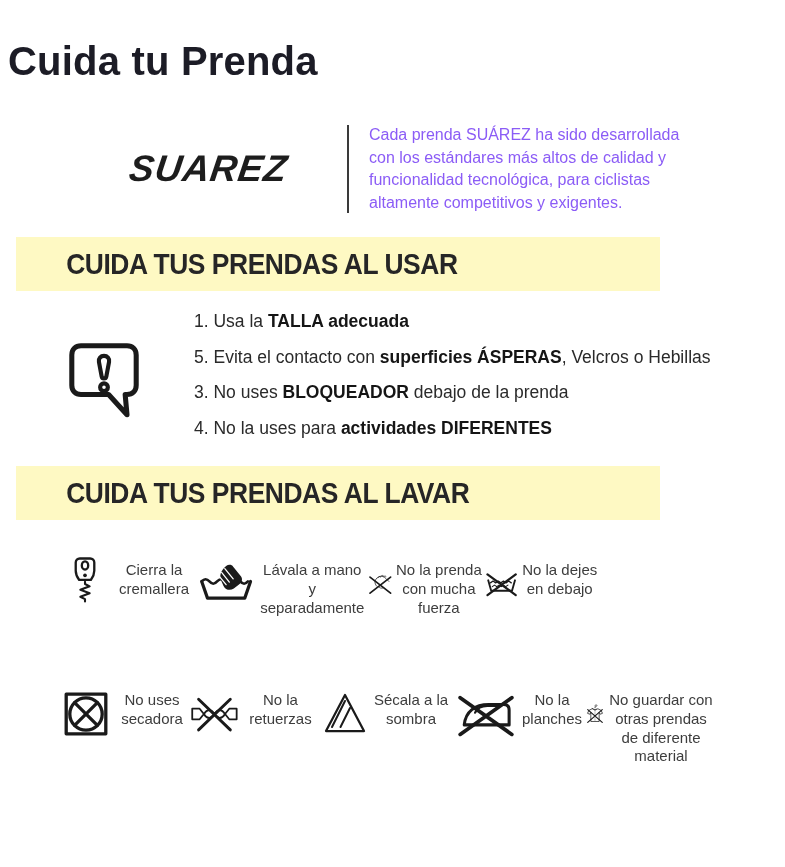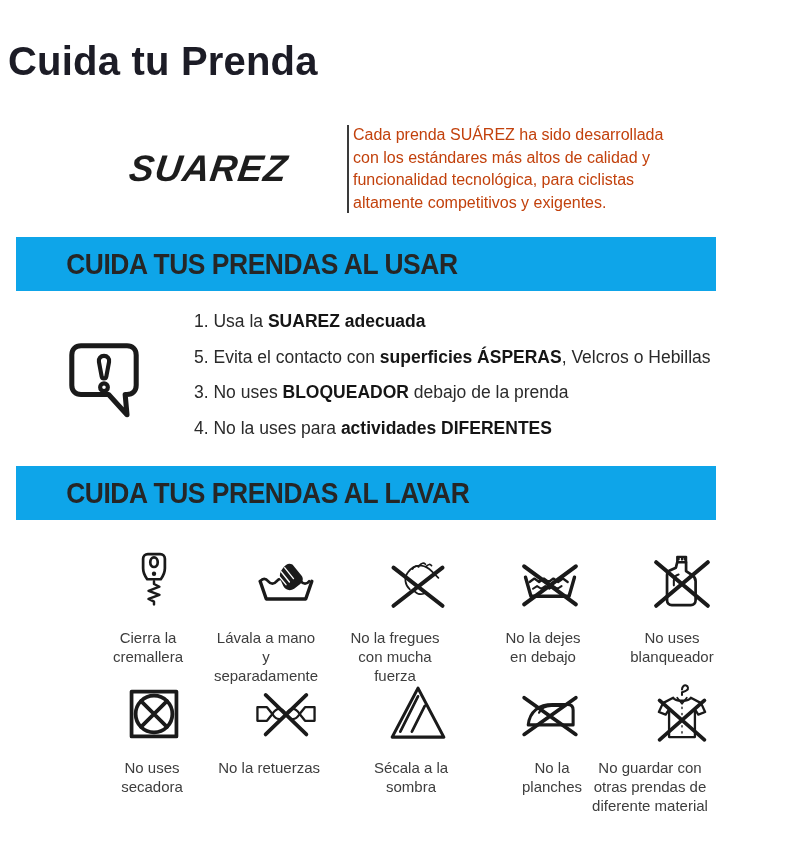--- a/index.html
+++ b/index.html
@@ -13,25 +13,25 @@
     font-size:40px;font-weight:800;color:#1c1c26;letter-spacing:.2px;
   }
   
   .brand-row{position:absolute;left:70px;top:124px;display:flex;align-items:center;}
   .brand-logo{
     width:277px;text-align:center;font-size:37px;font-weight:800;font-style:italic;
     color:#1d1d1d;letter-spacing:1px;transform:skewX(-8deg);
   }
   .brand-divider{width:2px;height:88px;background:#3a3a3a;flex:0 0 auto;}
   .brand-desc{
-    padding-left:4px;width:340px;font-size:16px;line-height:1.42;color:#c2410c;
+    padding-left:20px;width:340px;font-size:16px;line-height:1.42;color:#8b5cf6;
   }
   
   .banner{
-    position:absolute;left:16px;width:700px;height:54px;background:#0ea5e9;
+    position:absolute;left:16px;width:644px;height:54px;background:#fef9c3;
     display:flex;align-items:center;
   }
   .banner-usar{top:237px;}
   .banner-lavar{top:466px;text-align:center;}
   .banner-text{
     padding-left:57px;font-size:30px;font-weight:700;color:#262626;
     letter-spacing:-.5px;transform:scaleX(.88);transform-origin:left center;
     white-space:nowrap;
   }
   
@@ -40,21 +40,21 @@
   .usage-list{margin-left:44px;margin-top:8px;white-space:nowrap;}
   .usage-item{font-size:17.5px;line-height:1;color:#2a2a2a;margin-bottom:18px;}
   .usage-item b{font-weight:700;color:#151515;}
   
   .wash-row{
     position:absolute;left:56px;width:660px;
     display:grid;grid-template-columns:repeat(5,1fr);
   }
   .wash-row1{top:550px;}
   .wash-row2{top:680px;}
-  .wash-cell{display:flex;flex-direction:column;align-items:flex-end;}
+  .wash-cell{display:flex;flex-direction:row;align-items:flex-start;}
   .wash-icon{width:68px;height:68px;}
   .caption{
     margin-top:11px;font-size:15px;line-height:1.25;color:#3d3d3d;text-align:center;
   }
   .ic{stroke:#1a1a1a;fill:none;stroke-linecap:round;stroke-linejoin:round;}
   .ic .fill{fill:#1a1a1a;stroke:none;}
 </style>
 </head>
 <body>
 
@@ -72,21 +72,21 @@
 
 <div class="usage">
   <svg class="usage-bubble" viewBox="0 0 100 100">
     <g class="ic">
       <path stroke-width="5.5" d="M25,15 h50 c6,0 10,4 10,10 v33 c0,6 -4,10 -10,10 h-2 l2,22 -20,-22 h-30 c-6,0 -10,-4 -10,-10 v-33 c0,-6 4,-10 10,-10 z"></path>
       <path stroke-width="4.5" d="M50,26 c3.6,0 6.2,2.9 5.5,6.4 l-3,16 c-.5,2.7 -4.5,2.7 -5,0 l-3,-16 c-.7,-3.5 1.9,-6.4 5.5,-6.4 z"></path>
       <circle stroke-width="4.5" cx="50" cy="60" r="4.2"></circle>
     </g>
   </svg>
   <div class="usage-list">
-    <div class="usage-item"><span>1. Usa la </span><b>SUAREZ adecuada</b><span></span></div>
+    <div class="usage-item"><span>1. Usa la </span><b>TALLA adecuada</b><span></span></div>
     <div class="usage-item"><span>5. Evita el contacto con </span><b>superficies ÁSPERAS</b><span>, Velcros o Hebillas</span></div>
     <div class="usage-item"><span>3. No uses </span><b>BLOQUEADOR</b><span> debajo de la prenda</span></div>
     <div class="usage-item"><span>4. No la uses para </span><b>actividades DIFERENTES</b><span></span></div>
   </div>
 </div>
 
 <div class="banner banner-lavar">
   <div class="banner-text">CUIDA TUS PRENDAS AL LAVAR</div>
 </div>
 
@@ -114,43 +114,32 @@
     <div class="caption" style="max-width:108px">Lávala a mano y separadamente</div>
   </div>
   <div class="wash-cell">
     <svg class="wash-icon" viewBox="0 0 100 100">
         <g class="ic">
       <path stroke-width="2.6" d="M38,58 c-7,-6 -9,-17 -3,-25 c5,-7 12,-11 20,-10 c7,1 11,4 15,8 l10,10"></path>
       <path stroke-width="2.4" d="M42,28 q4,-7 9,-3 M52,23 q5,-6 9,-2 M62,24 q5,-5 8,-1 M44,60 c4,4 10,6 15,4"></path>
       <path stroke-width="6" d="M14,26 L86,82 M86,26 L14,82"></path>
     </g>
       </svg>
-    <div class="caption" style="max-width:114px">No la fregues con mucha fuerza</div>
+    <div class="caption" style="max-width:114px">No la prenda con mucha fuerza</div>
   </div>
   <div class="wash-cell">
     <svg class="wash-icon" viewBox="0 0 100 100">
         <g class="ic">
       <path stroke-width="5" d="M14,40 l8,28 h56 l8,-28"></path>
       <path stroke-width="3.4" d="M20,47 l7,-5 7,5 7,-5 7,5 7,-5 7,5 7,-5 7,5"></path>
       <path stroke-width="3" d="M25,57 l6,-4 6,4 6,-4 6,4 6,-4 6,4 6,-4"></path>
       <path stroke-width="6" d="M12,24 L88,80 M88,24 L12,80"></path>
     </g>
       </svg>
     <div class="caption" style="max-width:82px">No la dejes en debajo</div>
-  </div>
-  <div class="wash-cell">
-    <svg class="wash-icon" viewBox="0 0 100 100">
-        <g class="ic">
-      <path stroke-width="3.4" d="M43,10 h13 v8 h-13 z M45,14 v-4 M50,14 v-4 M54,14 v-4"></path>
-      <path stroke-width="4" d="M43,18 l-2,8 -9,4 c-3,1.5 -4,4 -4,7 v37 c0,4 3,7 7,7 h28 c4,0 7,-3 7,-7 v-28 c0,-4 -2,-7 -5,-9 l-9,-6 v-13"></path>
-      <path stroke-width="3" d="M45,36 q-7,2 -7,9 v7"></path>
-      <path stroke-width="6" d="M12,18 L88,82 M88,18 L12,82"></path>
-    </g>
-      </svg>
-    <div class="caption" style="max-width:88px">No uses blanqueador</div>
   </div>
 </div>
 
 <div class="wash-row wash-row2">
   <div class="wash-cell">
     <svg class="wash-icon" viewBox="0 0 100 100">
         <g class="ic">
       <rect stroke-width="5.5" x="17" y="17" width="66" height="66"></rect>
       <circle stroke-width="5.5" cx="50" cy="50" r="27"></circle>
       <path stroke-width="5.5" d="M31,31 L69,69 M69,31 L31,69"></path>

